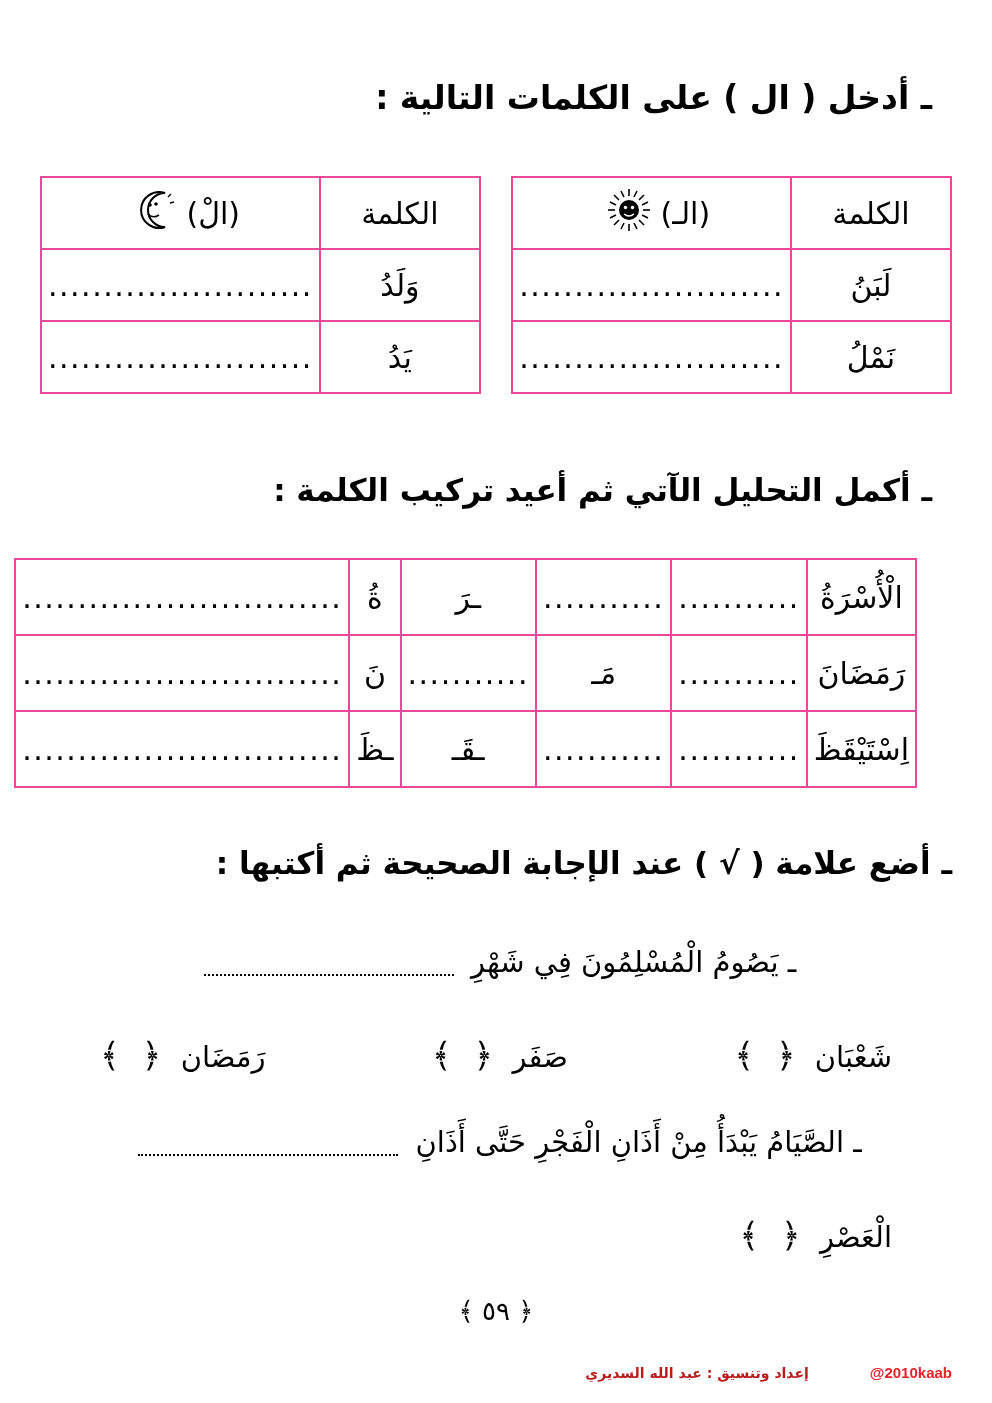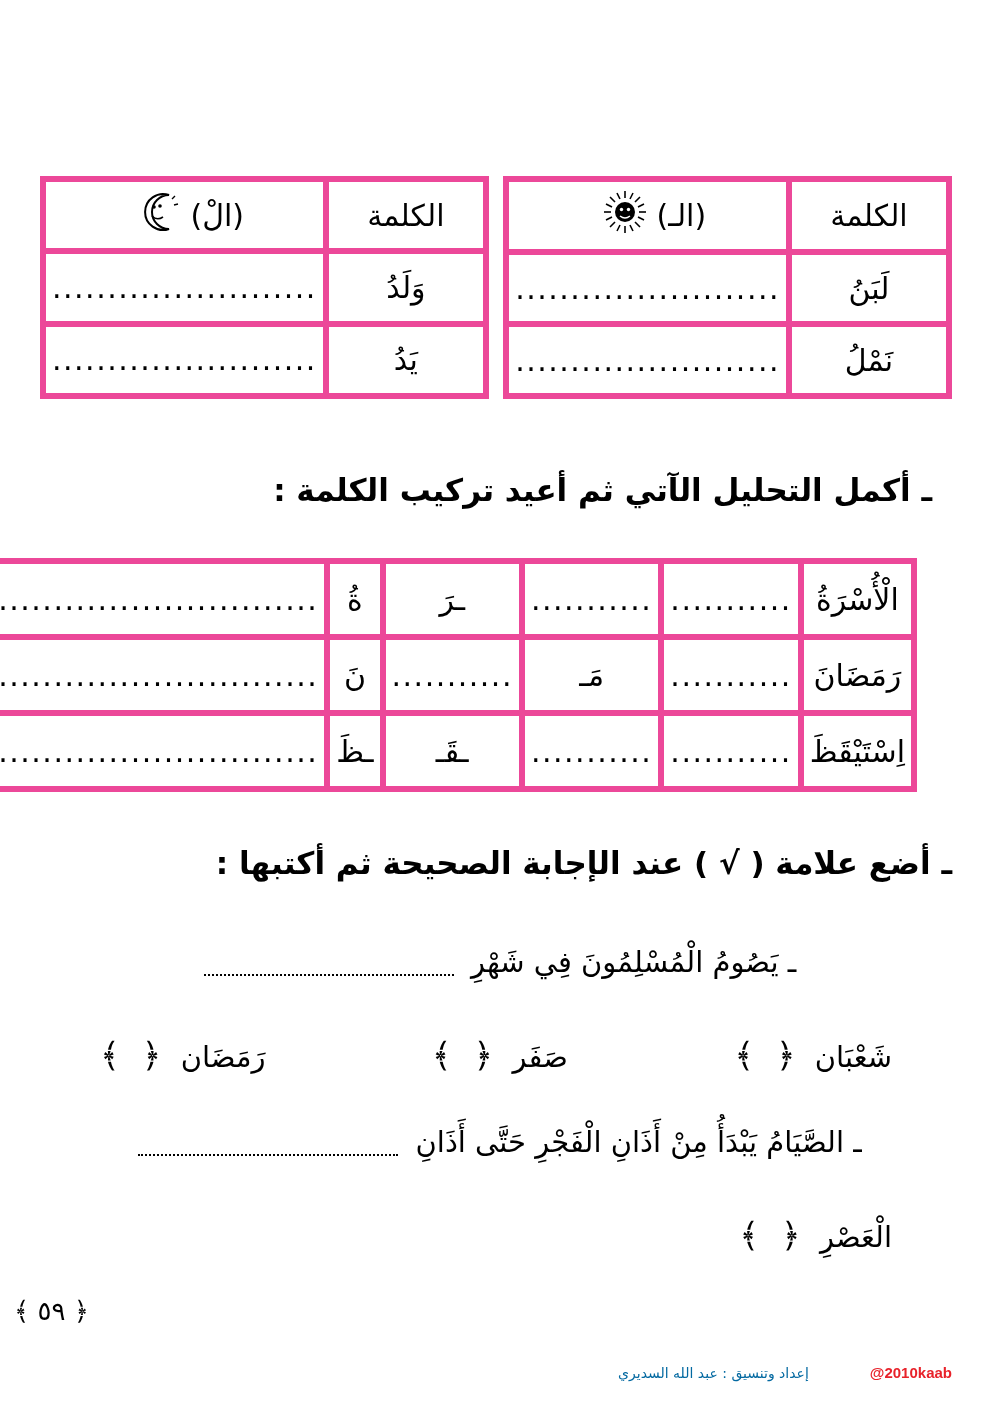--- a/index.html
+++ b/index.html
@@ -35,21 +35,21 @@
   .heading-1 { position: absolute; top: 78px; right: 60px; }
   .heading-2 { position: absolute; top: 472px; right: 60px; font-size: 31px;}
   .heading-3 { position: absolute; top: 845px; right: 40px; font-size: 31px;}
 
   
   .tbl {
     border-collapse: collapse;
     direction: rtl;
   }
   .tbl td {
-    border: 6px solid #ec4899;
+    border: 2px solid #ec4899;
     height: 72px;
     text-align: center;
     vertical-align: middle;
     font-size: 30px;
     padding: 8px 6px;
     box-sizing: border-box;
   }
 
   
   .top-tables {
@@ -129,21 +129,21 @@
     font-size: 34px;
     margin-right: 10px;
   }
 
   
   .page-num {
     position: absolute;
     top: 1296px;
     left: 0;
     right: 0;
-    text-align: left;
+    text-align: center;
     font-size: 26px;
     direction: rtl;
   }
   .page-num .pn-wrap {
     display: inline-block;
     padding: 0 14px;
   }
 
   
   .footer {
@@ -151,38 +151,39 @@
     bottom: 22px;
     left: 40px;
     right: 40px;
     display: flex;
     direction: rtl;
     align-items: center;
     gap: 14px;
   }
   .footer-credit {
     font-size: 14px;
-    font-weight: normal;
-    color: #0369a1;
+    font-weight: bold;
+    color: #b91c1c;
     direction: rtl;
   }
   .footer-tag {
     font-size: 15px;
     font-weight: bold;
     color: #e8222a;
     font-family: "Liberation Sans", sans-serif;
     direction: ltr;
     margin-left: 47px;
   }
 </style>
 </head>
 <body>
 
 <div class="page">
 
+  <div class="heading heading-1">ـ أدخل ( ال ) على الكلمات التالية :</div>
 
   <div class="top-tables">
 
     <table class="tbl tbl-small">
       <tbody>
           <tr>
         <td class="w-word">الكلمة</td>
         <td class="w-al">
           <span class="al-label">(الـ)</span>
           <span class="sun-icon">

